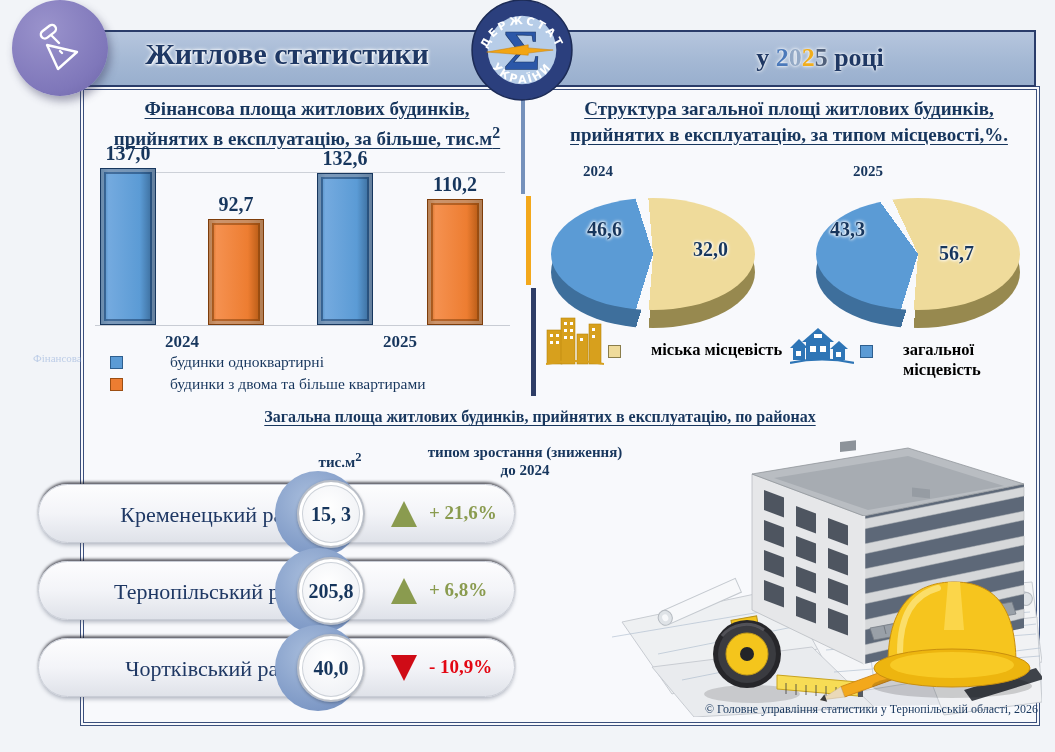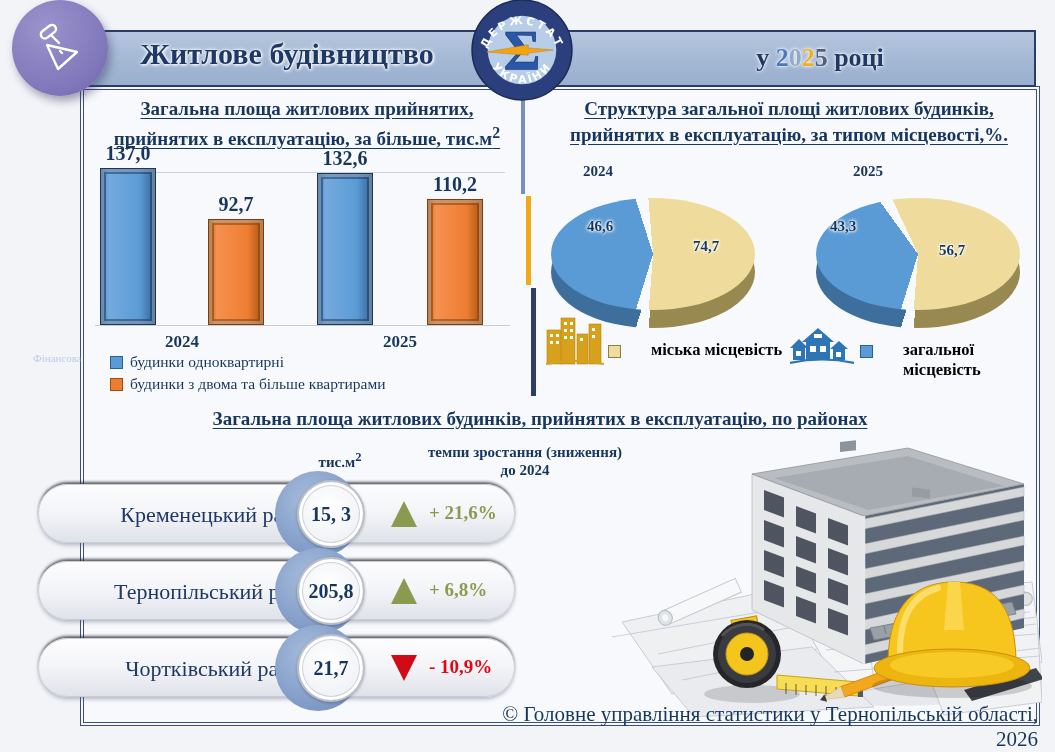--- a/index.html
+++ b/index.html
@@ -38,36 +38,36 @@
   .bar{width:56px;}
   .bar.blue{background:linear-gradient(90deg,#407fb6 0%,#74aadf 14%,#5b9bd5 72%,#356390 100%);
         border:1px solid #17375e;box-sizing:border-box;
         box-shadow:inset 0 0 0 3px rgba(255,255,255,.30),inset 0 0 0 5px rgba(20,50,90,.50);}
   .bar.orange{background:linear-gradient(90deg,#c05f14 0%,#f59150 14%,#ed7d31 72%,#a9530f 100%);
         border:1px solid #7e3d0a;box-sizing:border-box;
         box-shadow:inset 0 0 0 3px rgba(255,255,255,.30),inset 0 0 0 5px rgba(120,60,10,.50);}
   .xlab{position:absolute;top:182px;width:120px;text-align:center;font-size:17px;font-weight:bold;color:#17365d;}
 
   .legend{position:absolute;left:110px;top:351px;font-size:15.5px;color:#17365d;}
-  .lg-row{display:flex;align-items:center;height:22px;}
+  .lg-row{display:flex;align-items:center;height:22px;gap:40px;}
   .sq{width:13px;height:13px;margin-right:7px;box-sizing:border-box;}
   .sq.blue{background:#5b9bd5;border:1px solid #2e5f8f;}
   .sq.orange{background:#ed7d31;border:1px solid #9c4e12;}
   .watermark{position:absolute;left:33px;top:352px;font-size:11px;color:rgba(125,158,210,.45);z-index:3;}
 
   
   .divider{position:absolute;z-index:3;}
 
   
   .pie-year{position:absolute;width:80px;text-align:center;font-size:15px;font-weight:bold;color:#17365d;}
   .pie-box{position:absolute;width:220px;height:140px;}
   .pie-side,.pie-top{position:absolute;left:8px;width:204px;height:204px;border-radius:50%;transform:scaleY(0.55);}
   .pie-side{top:-20px;}
   .pie-top{top:-38px;}
-  .plab{position:absolute;font-size:15px;font-weight:bold;color:#17365d;white-space:nowrap;
+  .plab{position:absolute;font-size:20px;font-weight:bold;color:#17365d;white-space:nowrap;
         text-shadow:0 0 3px #fff,0 0 3px #fff,0 0 4px #fff;}
   .pleg-text{position:absolute;font-size:16.5px;font-weight:bold;color:#000000;margin-left:24px;}
   .sq-s{position:absolute;width:13px;height:13px;box-sizing:border-box;}
   .sq-s.yellow{background:#efdb9b;border:1px solid #8a7d4a;}
   .sq-s.blue{background:#5b9bd5;border:1px solid #2e5f8f;}
 
   
   .col-head{position:absolute;text-align:center;font-size:15px;font-weight:bold;color:#17365d;line-height:1.2;}
   .row{position:absolute;left:38px;width:477px;height:59px;border-radius:30px;
        background:linear-gradient(180deg,#fdfdfe 0%,#f3f4f8 50%,#dfe2e9 100%);
@@ -84,42 +84,42 @@
        display:flex;align-items:center;justify-content:center;
        font-size:20px;font-weight:bold;color:#17365d;white-space:nowrap;margin-left:20px;}
   .tri{position:absolute;left:352px;top:16px;width:0;height:0;}
   .tri.up{border-left:13px solid transparent;border-right:13px solid transparent;border-bottom:26px solid #8a9b4f;}
   .tri.down{border-left:13px solid transparent;border-right:13px solid transparent;border-top:26px solid #cf0b16;}
   .pct{position:absolute;left:390px;top:17px;font-size:19px;font-weight:bold;white-space:nowrap;}
   .pct.up{color:#8a9b4f;}
   .pct.down{color:#e30613;}
 
   .footer{position:absolute;left:500px;top:702px;width:538px;text-align:right;
-       font-size:21px;color:#17365d;}
+       font-size:12px;color:#17365d;}
 </style>
 </head>
 <body>
 
 <div class="page">
 
   <div class="frame"></div>
   <div class="header-band"></div>
 
   <div class="badge-purple">
     <svg width="54" height="54" viewBox="0 0 54 54">
       <g fill="none" stroke="#ffffff" stroke-width="2.4" stroke-linejoin="round" stroke-linecap="round">
         <rect x="7" y="7" width="17" height="8" rx="4" transform="rotate(-38 15 11)"></rect>
         <line x1="18" y1="14" x2="26" y2="22"></line>
         <path d="M14,24 L44,31 L25,48 Z"></path>
         <line x1="27" y1="30" x2="29" y2="32"></line>
       </g>
     </svg>
   </div>
 
-  <div class="main-title">Житлове будівництво</div>
+  <div class="main-title">Житлове статистики</div>
 
   <div class="year-title">
     <span>у</span>
     <span class="yd1">2</span><span class="yd2">0</span><span class="yd3">2</span><span class="yd4">5</span>
     <span>році</span>
   </div>
 
   <div class="logo">
     <svg width="104" height="104" viewBox="0 0 100 100">
       <circle cx="50" cy="50" r="48" fill="#2b3f7d" stroke="#1c2b56" stroke-width="1.5"></circle>
@@ -133,21 +133,21 @@
       </text>
       <text font-family="DejaVu Sans, sans-serif" font-size="10.5" font-weight="bold" fill="#ffffff" letter-spacing="2">
         <textPath href="#arcBot" startOffset="50%" text-anchor="middle">УКРАЇНИ</textPath>
       </text>
       <text x="50" y="69" text-anchor="middle" font-family="Liberation Serif, serif" font-size="54" font-weight="bold" fill="#2b57a8" stroke="#16315f" stroke-width="0.6">Σ</text>
       <polygon points="16,52 56,45 56,48 80,50 56,53 56,55" fill="#f2a514" stroke="#c97f08" stroke-width="0.5"></polygon>
     </svg>
   </div>
 
   <div class="ptitle" style="left:88px;top:96px;width:438px;">
-    <div><span class="u">Загальна площа житлових прийнятих,</span></div>
+    <div><span class="u">Фінансова площа житлових будинків,</span></div>
     <div><span class="u"><span>прийнятих в експлуатацію, за більше, тис.м</span><sup>2</sup></span></div>
   </div>
 
   <div class="chart">
     <div class="topline"></div>
     <div class="bw" style="left:5px">
       <div class="bar-label">137,0</div>
       <div class="bar blue" style="height: 157px;"></div>
     </div>
     <div class="bw" style="left:113px">
@@ -188,21 +188,21 @@
     <div><span class="u">прийнятих в експлуатацію, за типом місцевості,%.</span></div>
   </div>
 
   <div class="pie-year" style="left:558px;top:163px;">2024</div>
   <div class="pie-year" style="left:828px;top:163px;">2025</div>
 
   <div class="pie-box" style="left:543px;top:190px;">
     <div class="pie-side" style="background: conic-gradient(from 186deg, rgb(248, 249, 252) 0deg, rgb(248, 249, 252) 1%, rgb(62, 111, 156) 1%, rgb(62, 111, 156) 45.6%, rgb(248, 249, 252) 45.6%, rgb(248, 249, 252) 47.6%, rgb(151, 137, 79) 47.6%, rgb(151, 137, 79) 99%, rgb(248, 249, 252) 99%, rgb(248, 249, 252) 100%);"></div>
     <div class="pie-top" style="background: conic-gradient(from 186deg, rgb(248, 249, 252) 0deg, rgb(248, 249, 252) 1%, rgb(91, 155, 213) 1%, rgb(91, 155, 213) 45.6%, rgb(248, 249, 252) 45.6%, rgb(248, 249, 252) 47.6%, rgb(239, 219, 155) 47.6%, rgb(239, 219, 155) 99%, rgb(248, 249, 252) 99%, rgb(248, 249, 252) 100%);"></div>
     <div class="plab" style="left:44px;top:28px;">46,6</div>
-    <div class="plab" style="left:150px;top:48px;">74,7</div>
+    <div class="plab" style="left:150px;top:48px;">32,0</div>
   </div>
   <div class="pie-box" style="left:808px;top:190px;">
     <div class="pie-side" style="background: conic-gradient(from 186deg, rgb(248, 249, 252) 0deg, rgb(248, 249, 252) 1%, rgb(62, 111, 156) 1%, rgb(62, 111, 156) 42.3%, rgb(248, 249, 252) 42.3%, rgb(248, 249, 252) 44.3%, rgb(151, 137, 79) 44.3%, rgb(151, 137, 79) 99%, rgb(248, 249, 252) 99%, rgb(248, 249, 252) 100%);"></div>
     <div class="pie-top" style="background: conic-gradient(from 186deg, rgb(248, 249, 252) 0deg, rgb(248, 249, 252) 1%, rgb(91, 155, 213) 1%, rgb(91, 155, 213) 42.3%, rgb(248, 249, 252) 42.3%, rgb(248, 249, 252) 44.3%, rgb(239, 219, 155) 44.3%, rgb(239, 219, 155) 99%, rgb(248, 249, 252) 99%, rgb(248, 249, 252) 100%);"></div>
     <div class="plab" style="left:22px;top:28px;">43,3</div>
     <div class="plab" style="left:131px;top:52px;">56,7</div>
   </div>
 
   <svg class="abs" style="left:546px;top:314px;" width="58" height="52" viewBox="0 0 58 52">
     <g fill="#d7a01d" stroke="#b8860b" stroke-width="0.6">
@@ -245,50 +245,50 @@
       <rect x="20" y="24" width="6" height="6"></rect>
         <rect x="30" y="24" width="6" height="6"></rect>
       <rect x="6" y="29" width="5" height="5"></rect>
         <rect x="46" y="30" width="5" height="5"></rect>
     </g>
     <path d="M0,41 Q32,34 64,41" fill="none" stroke="#2e75b6" stroke-width="2.2"></path>
   </svg>
   <span class="sq-s blue" style="left:860px;top:345px;"></span>
   <div class="pleg-text" style="left:879px;top:340px;">загальної місцевість</div>
 
-  <div class="ptitle" style="left:120px;top:406px;width:840px;font-size:19px;">
+  <div class="ptitle" style="left:120px;top:406px;width:840px;font-size:16px;">
     <span class="u">Загальна площа житлових будинків, прийнятих в експлуатацію, по районах</span>
   </div>
 
   <div class="col-head" style="left:300px;top:450px;width:80px;">
     <span>тис.м</span><sup>2</sup>
   </div>
   <div class="col-head" style="left:415px;top:443px;width:220px;">
-    <div>темпи зростання (зниження)</div>
+    <div>типом зростання (зниження)</div>
     <div>до 2024</div>
   </div>
 
   <div class="row" style="top:484px;">
     <div class="row-name">Кременецький район</div>
     <div class="circle-back"></div>
     <div class="circle">15, 3</div>
     <span class="tri up"></span>
     <div class="pct up">+ 21,6%</div>
   </div>
   <div class="row" style="top:561px;">
     <div class="row-name">Тернопільський район</div>
     <div class="circle-back"></div>
     <div class="circle">205,8</div>
     <span class="tri up"></span>
     <div class="pct up">+ 6,8%</div>
   </div>
   <div class="row" style="top:638px;">
     <div class="row-name">Чортківський район</div>
     <div class="circle-back"></div>
-    <div class="circle">21,7</div>
+    <div class="circle">40,0</div>
     <span class="tri down"></span>
     <div class="pct down">- 10,9%</div>
   </div>
 
   <svg class="abs" style="left:612px;top:432px;" width="430" height="285" viewBox="0 0 430 285">
     <ellipse cx="270" cy="252" rx="170" ry="22" fill="rgba(80,90,105,.10)"></ellipse>
 
     <g stroke="#c8ccd2" stroke-width="1">
       <polygon points="10,190 200,150 260,200 60,262" fill="#eef0f2"></polygon>
       <polygon points="180,170 420,150 430,230 230,262" fill="#f4f5f7"></polygon>

